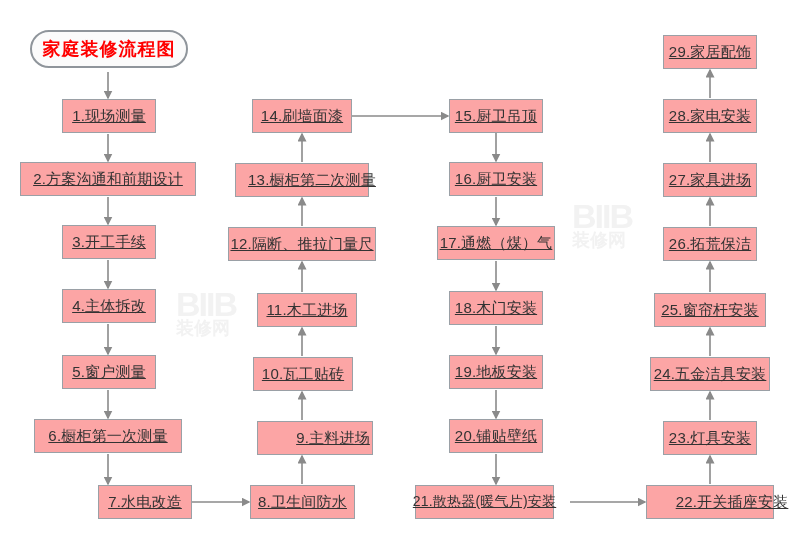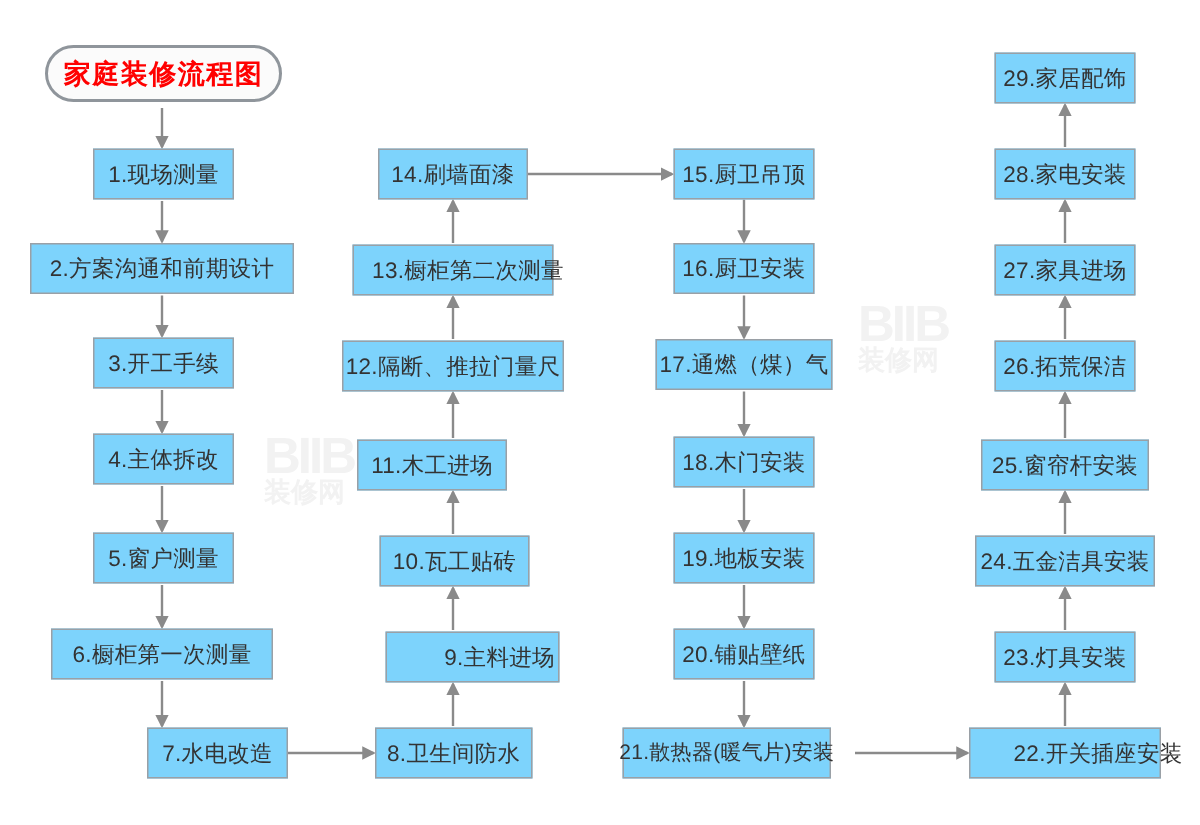--- a/index.html
+++ b/index.html
@@ -21,29 +21,30 @@
     letter-spacing:-2px;
     user-select:none;
     line-height:.95;
   }
   .wm .wtxt{display:block;font-size:34px;}
   .wm .wsub{display:block;font-size:18px;letter-spacing:0;}
 
   .node{
     position:absolute;
     box-sizing:border-box;
-    background:#7dd3fc;
+    background:#fca5a5;
     border:1px solid #9aa0a6;
     color:#333333;
     font-size:15px;
     display:flex;
     align-items:center;
     justify-content:center;
     white-space:nowrap;
     letter-spacing:.2px;
+    text-decoration:underline;
   }
   .node.small{font-size:14px;}
 
   .title-pill{
     position:absolute;
     box-sizing:border-box;
     background:#fbfbfb;
     border:2px solid #8f959b;
     border-radius:22px;
     color:#ff0000;
@@ -122,21 +123,21 @@
   <div class="node" style="left:20px;top:162px;width:176px;height:34px;">2.方案沟通和前期设计</div>
   <div class="node" style="left:62px;top:225px;width:94px;height:34px;">3.开工手续</div>
   <div class="node" style="left:62px;top:289px;width:94px;height:34px;">4.主体拆改</div>
   <div class="node" style="left:62px;top:355px;width:94px;height:34px;">5.窗户测量</div>
   <div class="node" style="left:34px;top:419px;width:148px;height:34px;">6.橱柜第一次测量</div>
   <div class="node" style="left:62px;top:485px;width:94px;height:34px;margin-left:36px;">7.水电改造</div>
 
   <div class="node" style="left:250px;top:485px;width:105px;height:34px;">8.卫生间防水</div>
   <div class="node" style="left:257px;top:421px;width:116px;height:34px;padding-left:36px;">9.主料进场</div>
   <div class="node" style="left:253px;top:357px;width:100px;height:34px;">10.瓦工贴砖</div>
-  <div class="node" style="left:238px;top:293px;width:100px;height:34px;">11.木工进场</div>
+  <div class="node" style="left:257px;top:293px;width:100px;height:34px;">11.木工进场</div>
   <div class="node" style="left:228px;top:227px;width:148px;height:34px;">12.隔断、推拉门量尺</div>
   <div class="node" style="left:235px;top:163px;width:134px;height:34px;padding-left:20px;">13.橱柜第二次测量</div>
   <div class="node" style="left:252px;top:99px;width:100px;height:34px;">14.刷墙面漆</div>
 
   <div class="node" style="left:449px;top:99px;width:94px;height:34px;">15.厨卫吊顶</div>
   <div class="node" style="left:449px;top:162px;width:94px;height:34px;">16.厨卫安装</div>
   <div class="node" style="left:437px;top:226px;width:118px;height:34px;">17.通燃（煤）气</div>
   <div class="node" style="left:449px;top:291px;width:94px;height:34px;">18.木门安装</div>
   <div class="node" style="left:449px;top:355px;width:94px;height:34px;">19.地板安装</div>
   <div class="node" style="left:449px;top:419px;width:94px;height:34px;">20.铺贴壁纸</div>

